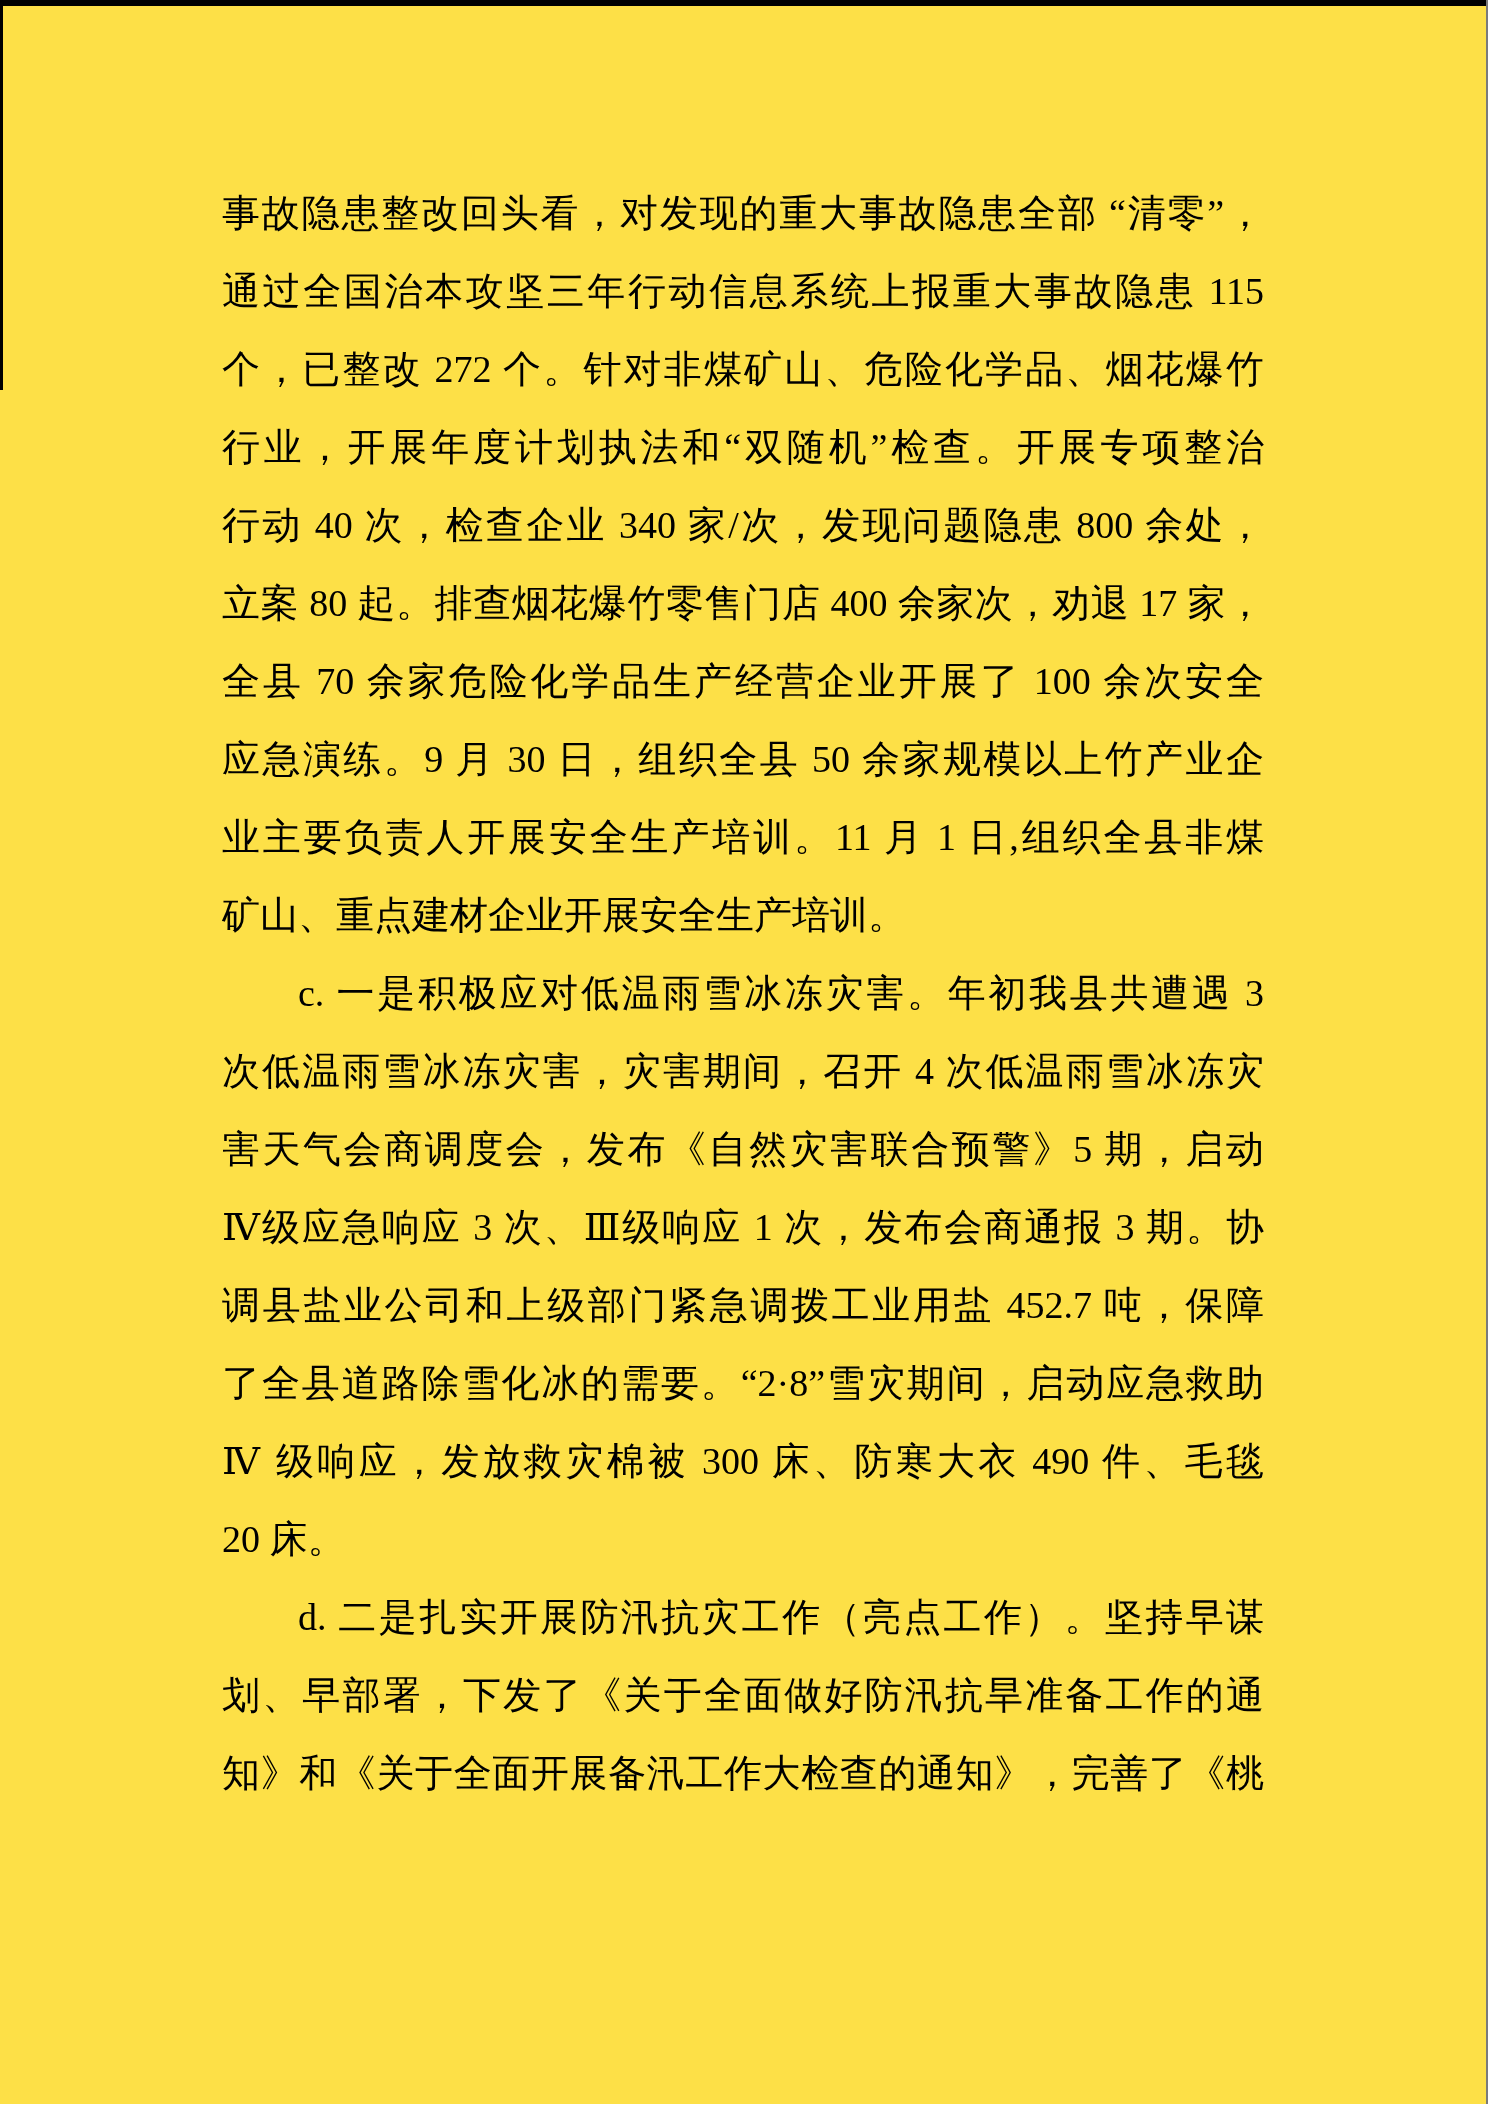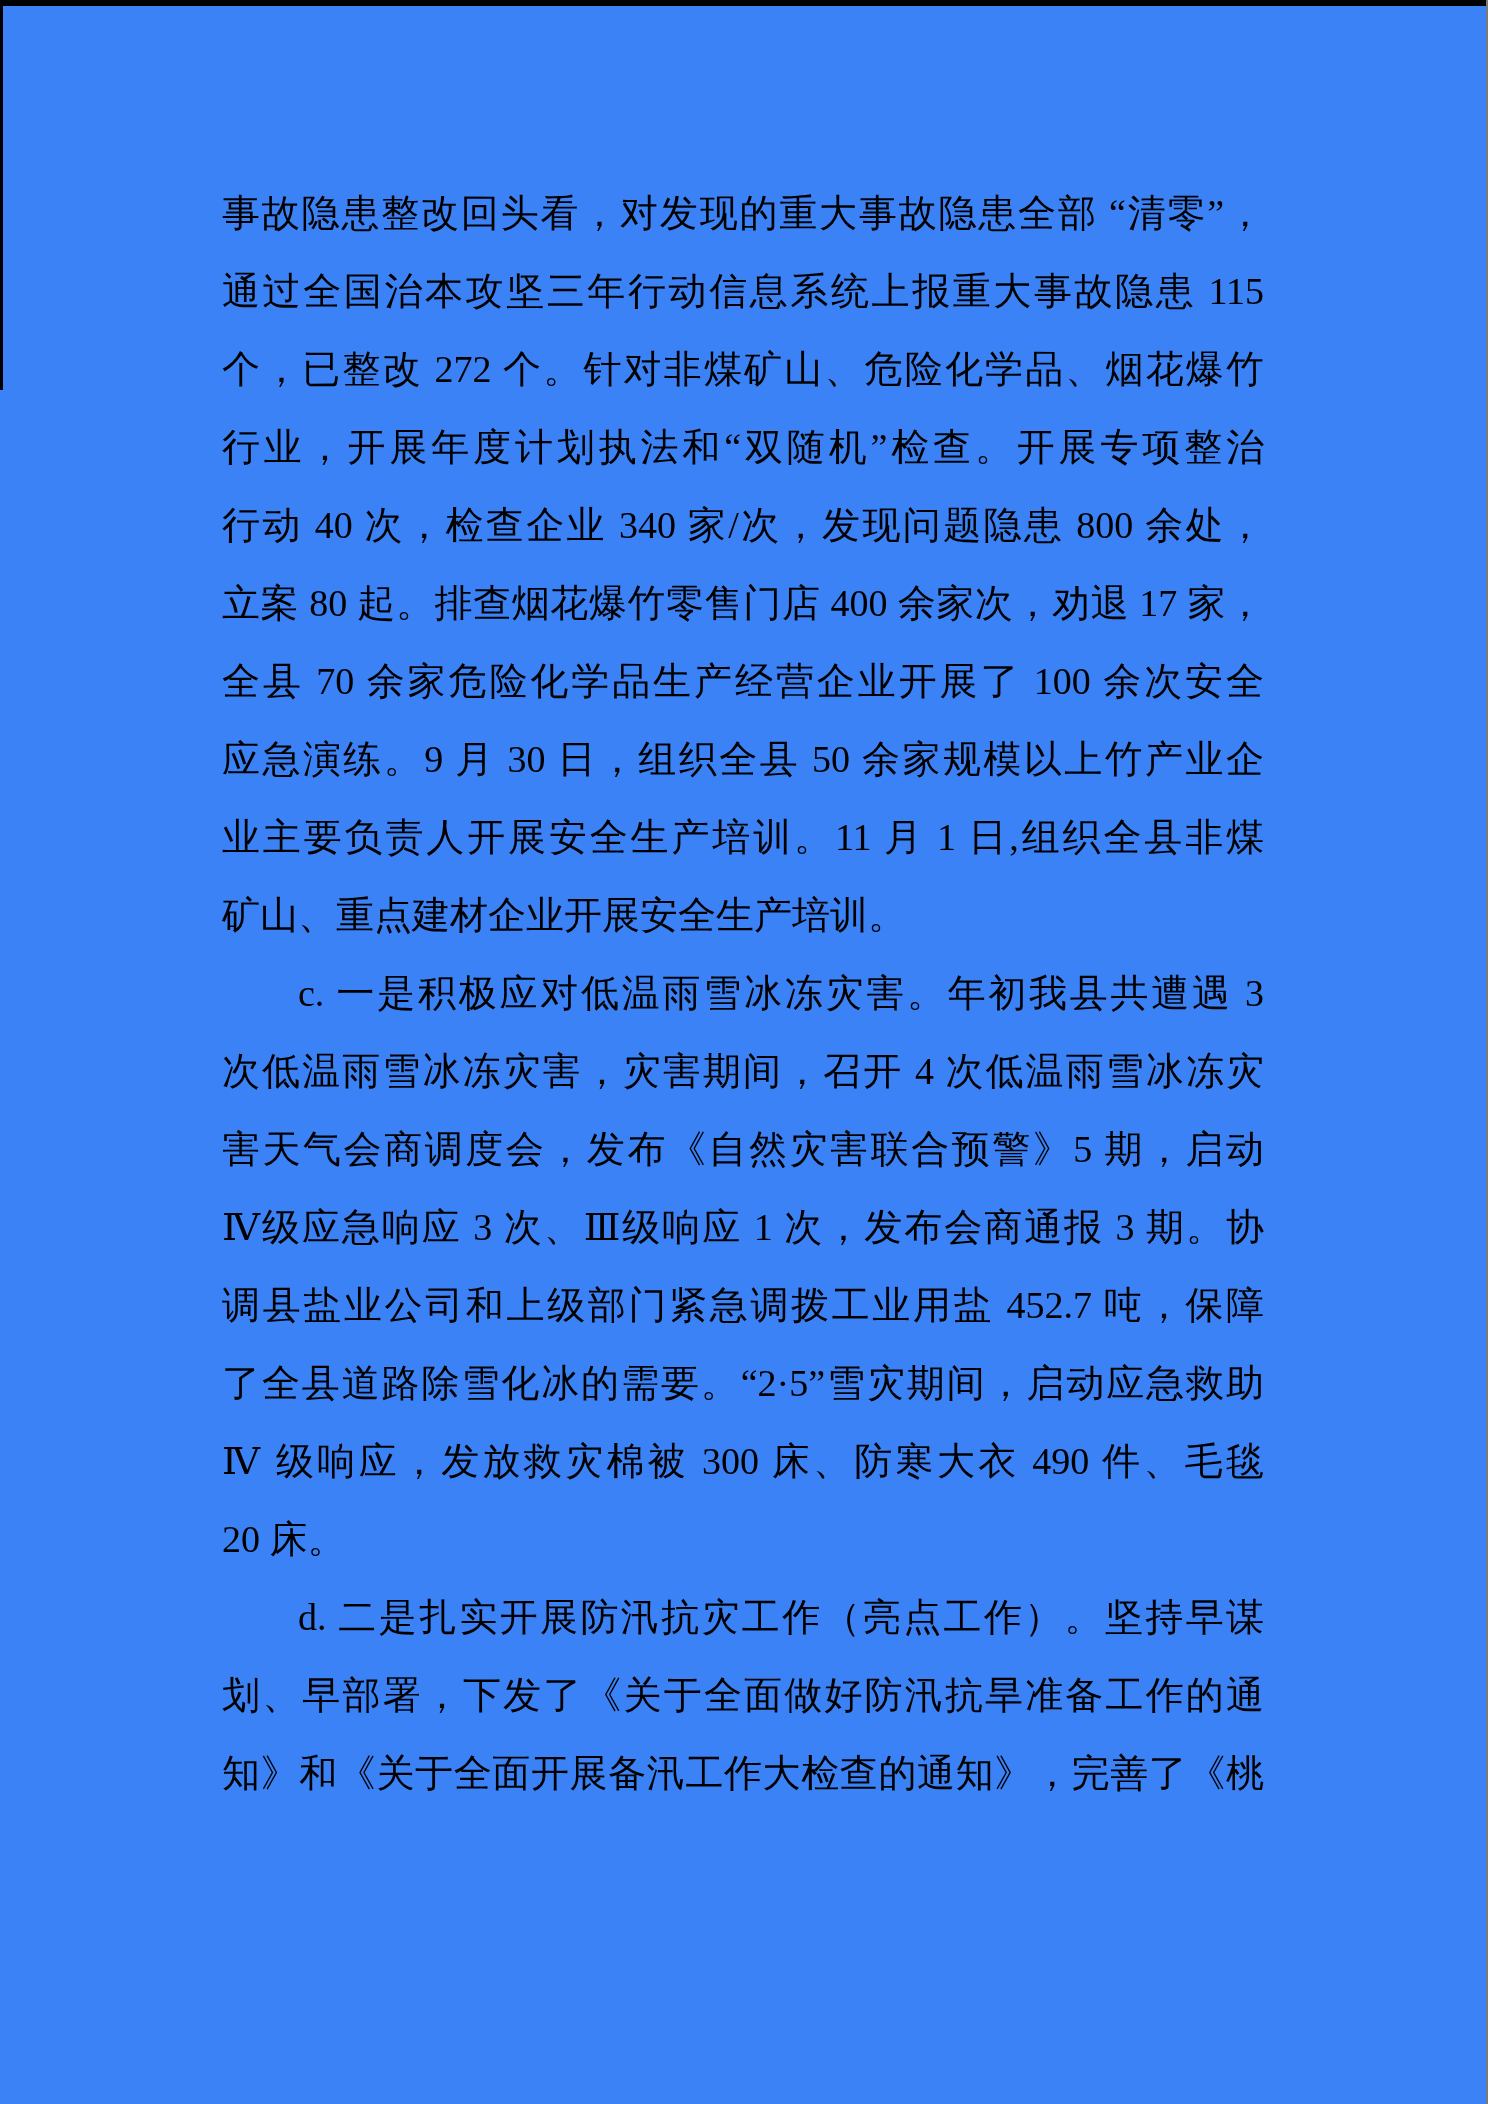--- a/index.html
+++ b/index.html
@@ -4,21 +4,21 @@
 <style>
   html, body {
     margin: 0;
     padding: 0;
     background: #ffffff;
   }
   .page {
     position: relative;
     width: 1488px;
     height: 2104px;
-    background: #3b82f6;
+    background: #fde047;
     overflow: hidden;
     font-family: "Liberation Serif", "DejaVu Serif", serif;
     color: #000000;
   }
   .edge-top {
     position: absolute;
     left: 0; top: 0;
     width: 100%; height: 6px;
     background: #000000;
   }
@@ -77,20 +77,20 @@
     <div class="line"><span>立案 80 起。排查烟花爆竹零售门店 400 余家次，劝退 17 家，</span></div>
     <div class="line"><span>全县 70 余家危险化学品生产经营企业开展了 100 余次安全</span></div>
     <div class="line"><span>应急演练。9 月 30 日，组织全县 50 余家规模以上竹产业企</span></div>
     <div class="line"><span>业主要负责人开展安全生产培训。11 月 1 日,组织全县非煤</span></div>
     <div class="line end"><span>矿山、重点建材企业开展安全生产培训。</span></div>
     <div class="line indent"><span class="b">c. 一是</span><span>积极应对低温雨雪冰冻灾害。年初我县共遭遇 3</span></div>
     <div class="line"><span>次低温雨雪冰冻灾害，灾害期间，召开 4 次低温雨雪冰冻灾</span></div>
     <div class="line"><span>害天气会商调度会，发布《自然灾害联合预警》5 期，启动</span></div>
     <div class="line"><span>Ⅳ级应急响应 3 次、Ⅲ级响应 1 次，发布会商通报 3 期。协</span></div>
     <div class="line"><span>调县盐业公司和上级部门紧急调拨工业用盐 452.7 吨，保障</span></div>
-    <div class="line"><span>了全县道路除雪化冰的需要。“2·5”雪灾期间，启动应急救助</span></div>
+    <div class="line"><span>了全县道路除雪化冰的需要。“2·8”雪灾期间，启动应急救助</span></div>
     <div class="line"><span>Ⅳ 级响应，发放救灾棉被 300 床、防寒大衣 490 件、毛毯</span></div>
     <div class="line end"><span>20 床。</span></div>
     <div class="line indent"><span class="b">d. 二是</span><span>扎实开展防汛抗灾工作（亮点工作）。坚持早谋</span></div>
     <div class="line"><span>划、早部署，下发了《关于全面做好防汛抗旱准备工作的通</span></div>
     <div class="line"><span>知》和《关于全面开展备汛工作大检查的通知》，完善了《桃</span></div>
   </div>
 </div>
 
 </body></html>

